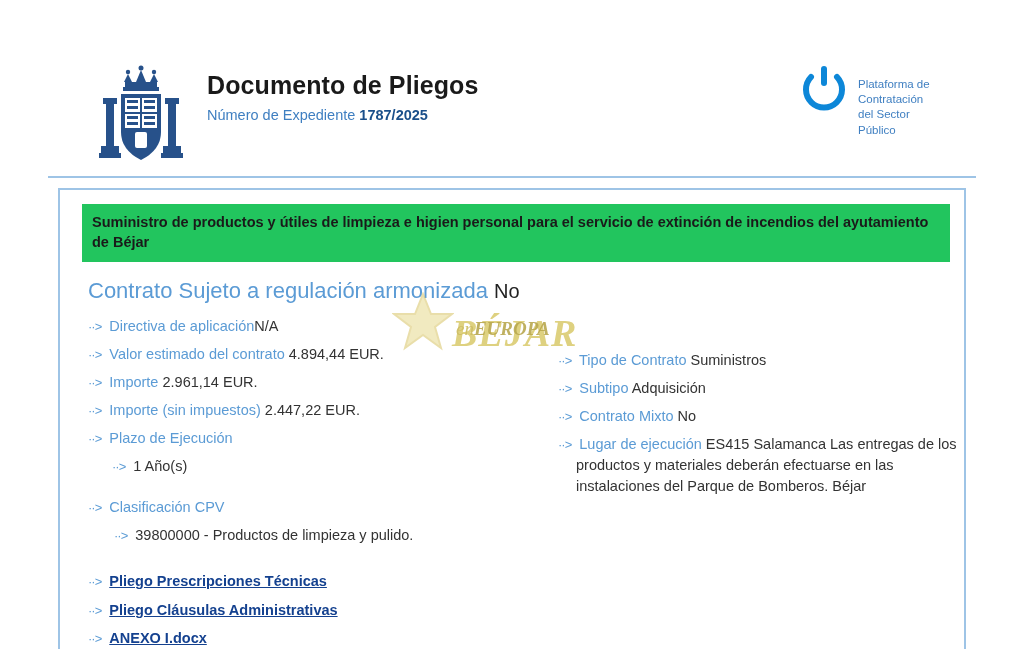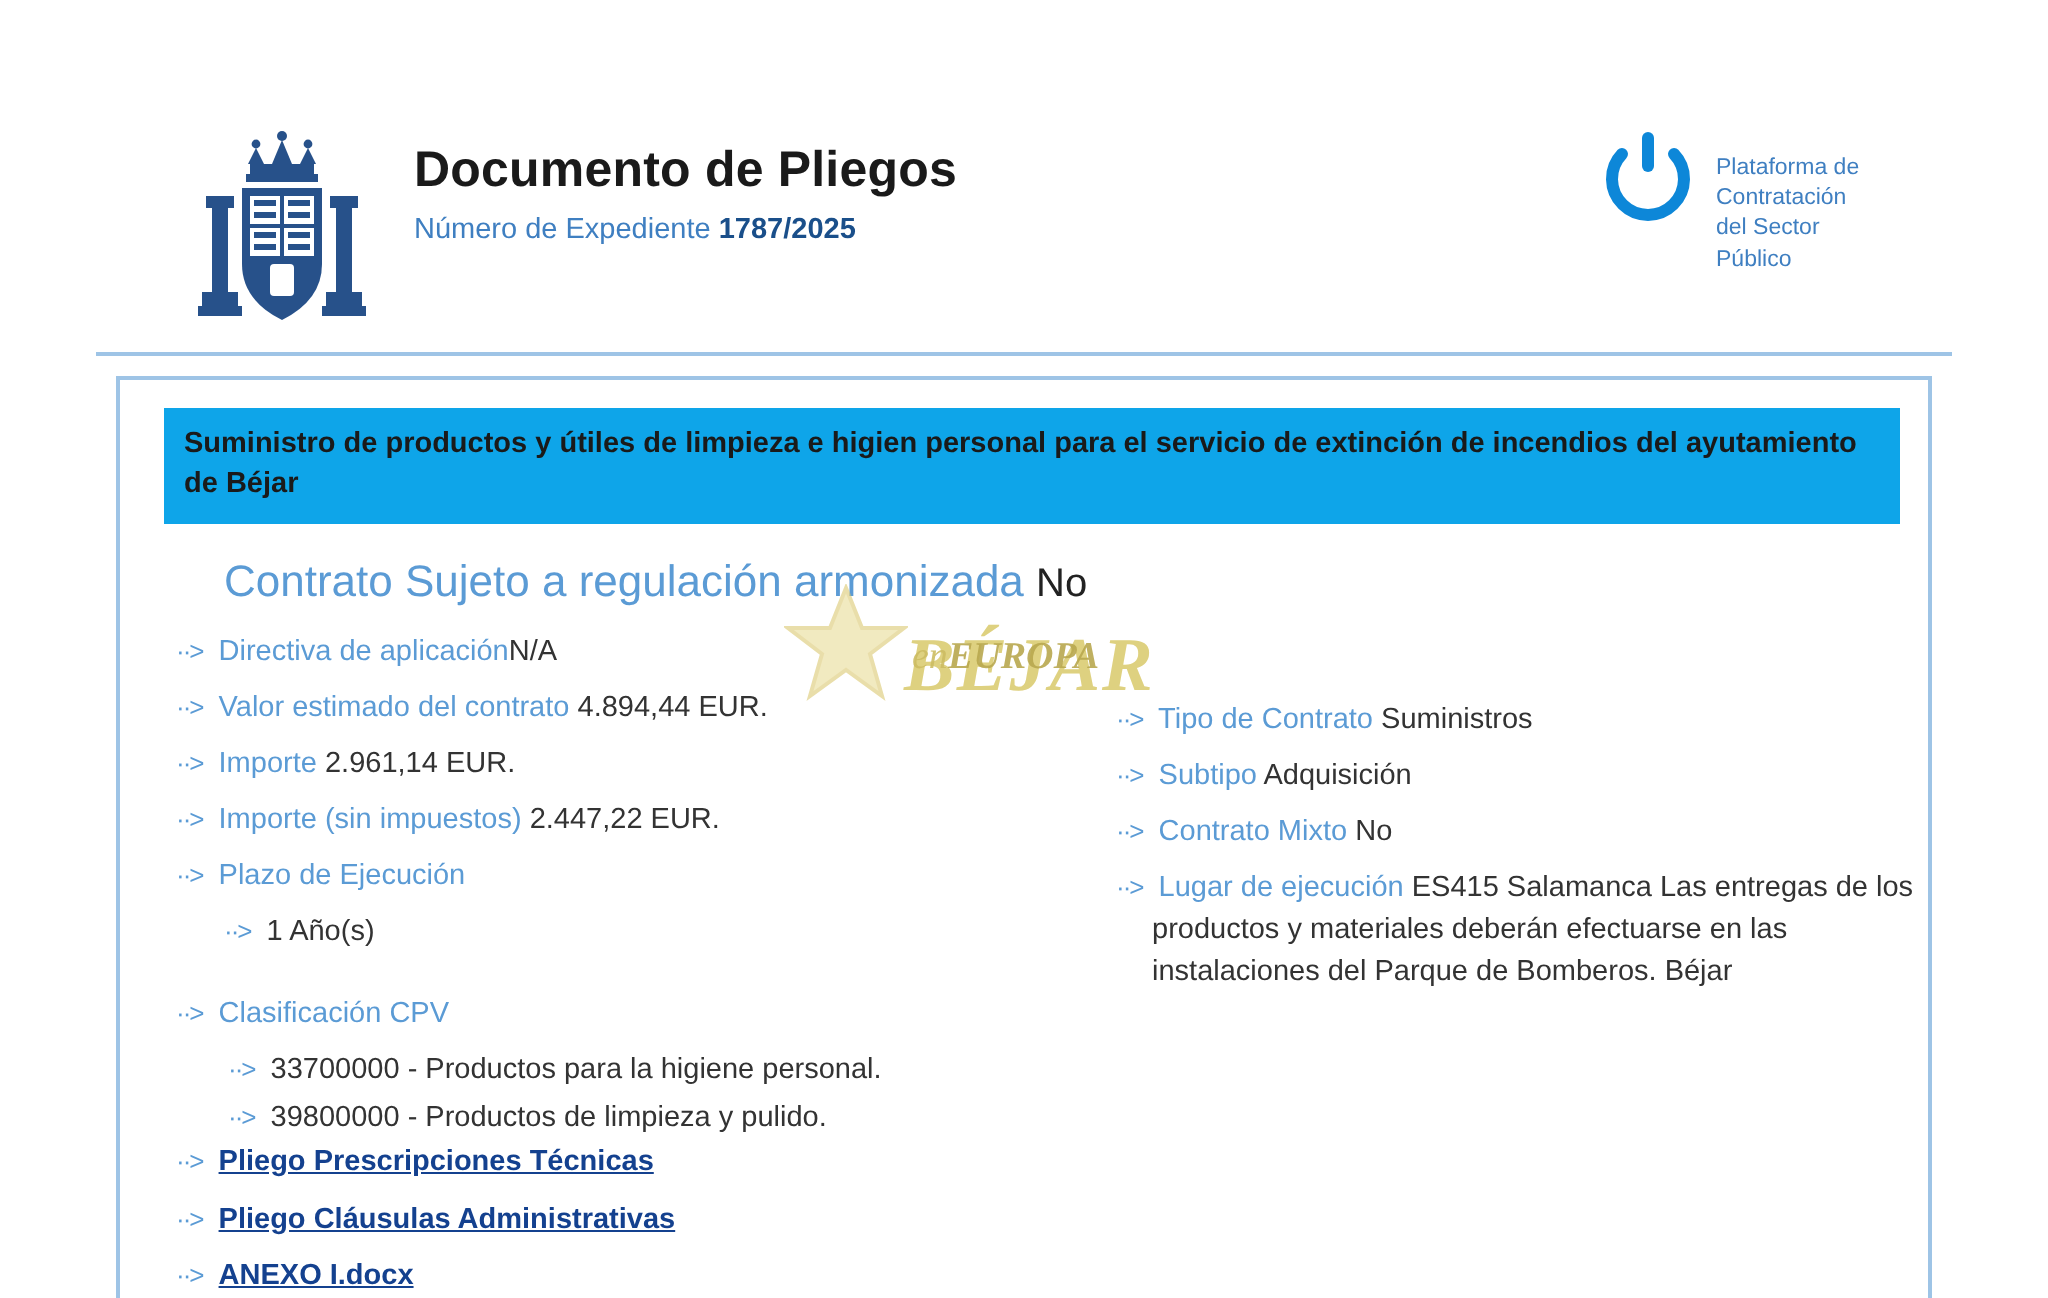--- a/index.html
+++ b/index.html
@@ -108,38 +108,37 @@
     box-sizing: border-box;
     background: #ffffff;
     overflow: hidden;
   }
 
   .banner {
     position: absolute;
     left: 22px;
     top: 14px;
     width: 868px;
-    background: #0ea5e9;
+    background: #22c55e;
     padding: 8px 10px 9px 10px;
     box-sizing: border-box;
     font-size: 14.5px;
     font-weight: bold;
     color: #1a1a1a;
     line-height: 1.4;
   }
 
   .reg-line {
     position: absolute;
     left: 28px;
     top: 88px;
     font-size: 22px;
     color: #5b9bd5;
     font-weight: normal;
     white-space: nowrap;
-    margin-left: 24px;
   }
   .reg-line .val {
     color: #222222;
     font-size: 20px;
   }
 
   .col-left {
     position: absolute;
     left: 28px;
     top: 126px;
@@ -361,24 +360,20 @@
       <span class="val">1 Año(s)</span>
     </div>
 
     <div class="cpv-block">
       <div class="row">
         <span class="arrow">··&gt;</span>
         <span class="lbl">Clasificación CPV</span>
       </div>
       <div class="cpv-item">
         <span class="arrow">··&gt;</span>
-        <span>33700000 - Productos para la higiene personal.</span>
-      </div>
-      <div class="cpv-item">
-        <span class="arrow">··&gt;</span>
         <span>39800000 - Productos de limpieza y pulido.</span>
       </div>
     </div>
   </div>
 
   <div class="col-right">
     <div class="row">
       <span class="arrow">··&gt;</span>
       <span class="lbl">Tipo de Contrato</span>
       <span class="val">Suministros</span>

